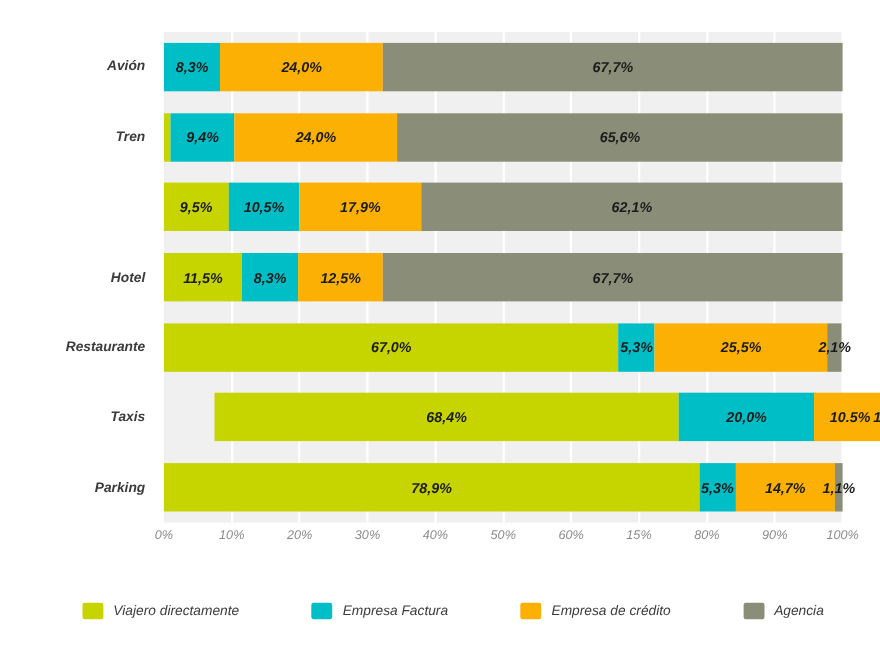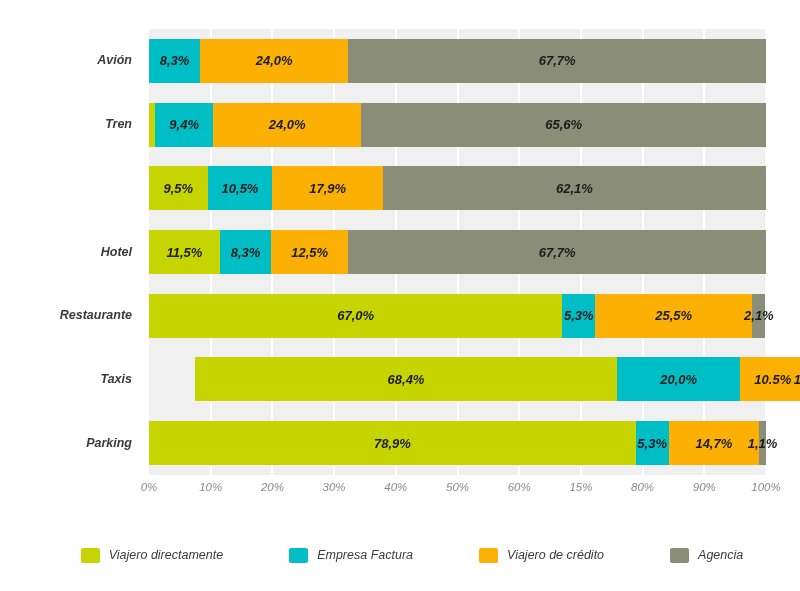--- a/index.html
+++ b/index.html
@@ -285,21 +285,21 @@
       <div class="legend-item">
         <span class="legend-swatch" style="background: rgb(198, 212, 0);"></span>
         <span class="legend-text">Viajero directamente</span>
       </div>
       <div class="legend-item">
         <span class="legend-swatch" style="background: rgb(0, 190, 198);"></span>
         <span class="legend-text">Empresa Factura</span>
       </div>
       <div class="legend-item">
         <span class="legend-swatch" style="background: rgb(251, 176, 3);"></span>
-        <span class="legend-text">Viajero de crédito</span>
+        <span class="legend-text">Empresa de crédito</span>
       </div>
       <div class="legend-item">
         <span class="legend-swatch" style="background: rgb(138, 141, 119);"></span>
         <span class="legend-text">Agencia</span>
       </div>
     </div>
 
 </div>
 
 </body></html>

